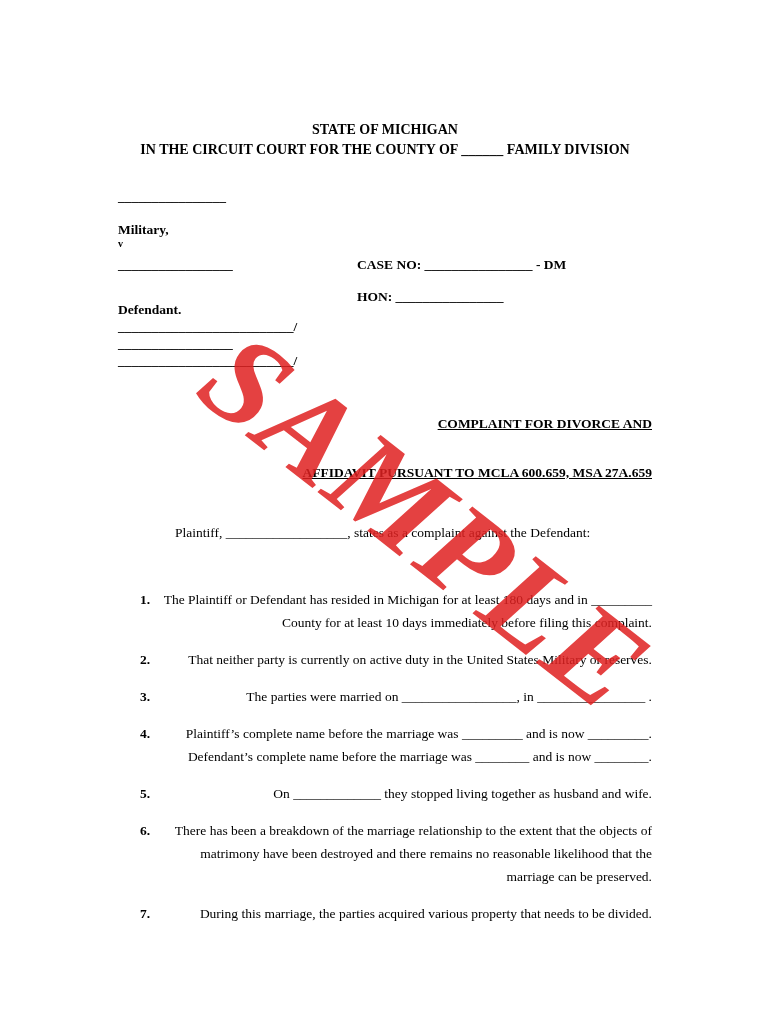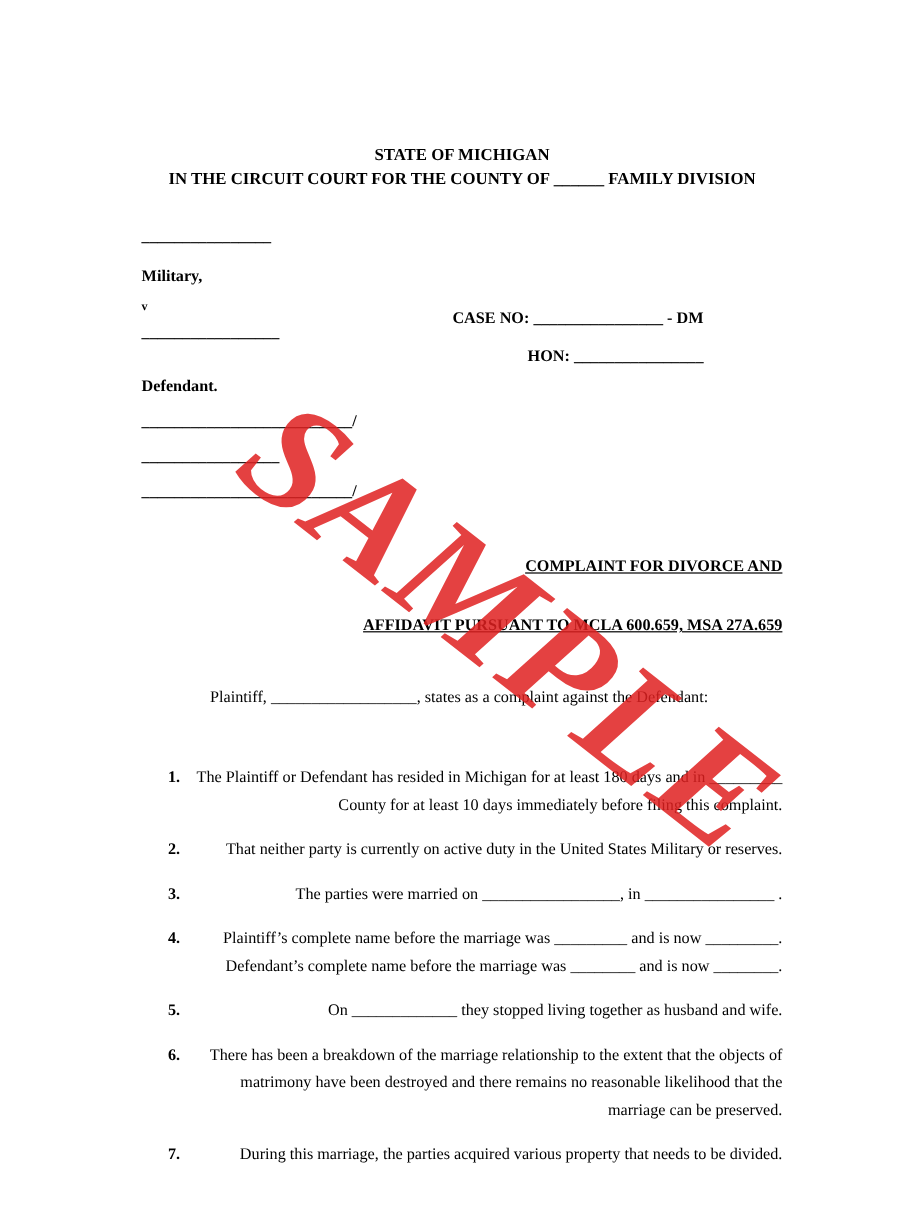--- a/index.html
+++ b/index.html
@@ -12,27 +12,27 @@
     overflow: hidden;
     font-family: "Liberation Serif", serif;
     color: #000;
     box-sizing: border-box;
     padding: 120px 118px 0 118px;
   }
   
   .doc-header { text-align: center; font-weight: bold; font-size: 14px; line-height: 20px; }
   
   .caption { margin-top: 28px; font-weight: bold; font-size: 13.5px; }
-  .cap-line { line-height: 17px; white-space: pre; margin-top: 12px; }
+  .cap-line { line-height: 17px; white-space: pre; }
   .plaintiff-blank { line-height: 17px; }
   .plaintiff-label { margin-top: 16px; line-height: 17px; }
   .versus { font-size: 10px; line-height: 12px; }
   .pl-name-blank { margin-top: 6px; line-height: 17px; }
   .defendant-label { margin-top: 28px; line-height: 17px; }
-  .case-block { position: absolute; left: 377px; top: 256px; font-weight: bold; font-size: 13.5px; text-align: right; }
+  .case-block { position: absolute; left: 357px; top: 256px; font-weight: bold; font-size: 13.5px; }
   .case-line { line-height: 17px; white-space: pre; }
   .hon-line { margin-top: 15px; line-height: 17px; white-space: pre; }
   
   .doc-title { margin-top: 46px; text-align: right; font-weight: bold; font-size: 13.5px; }
   .title-line { text-decoration: underline; line-height: 18px; }
   .title-line + .title-line { margin-top: 31px; }
   
   .intro { margin-top: 40px; font-size: 13.5px; line-height: 22px; text-indent: 57px; }
   
   .items { margin-top: 44px; font-size: 13.5px; }

